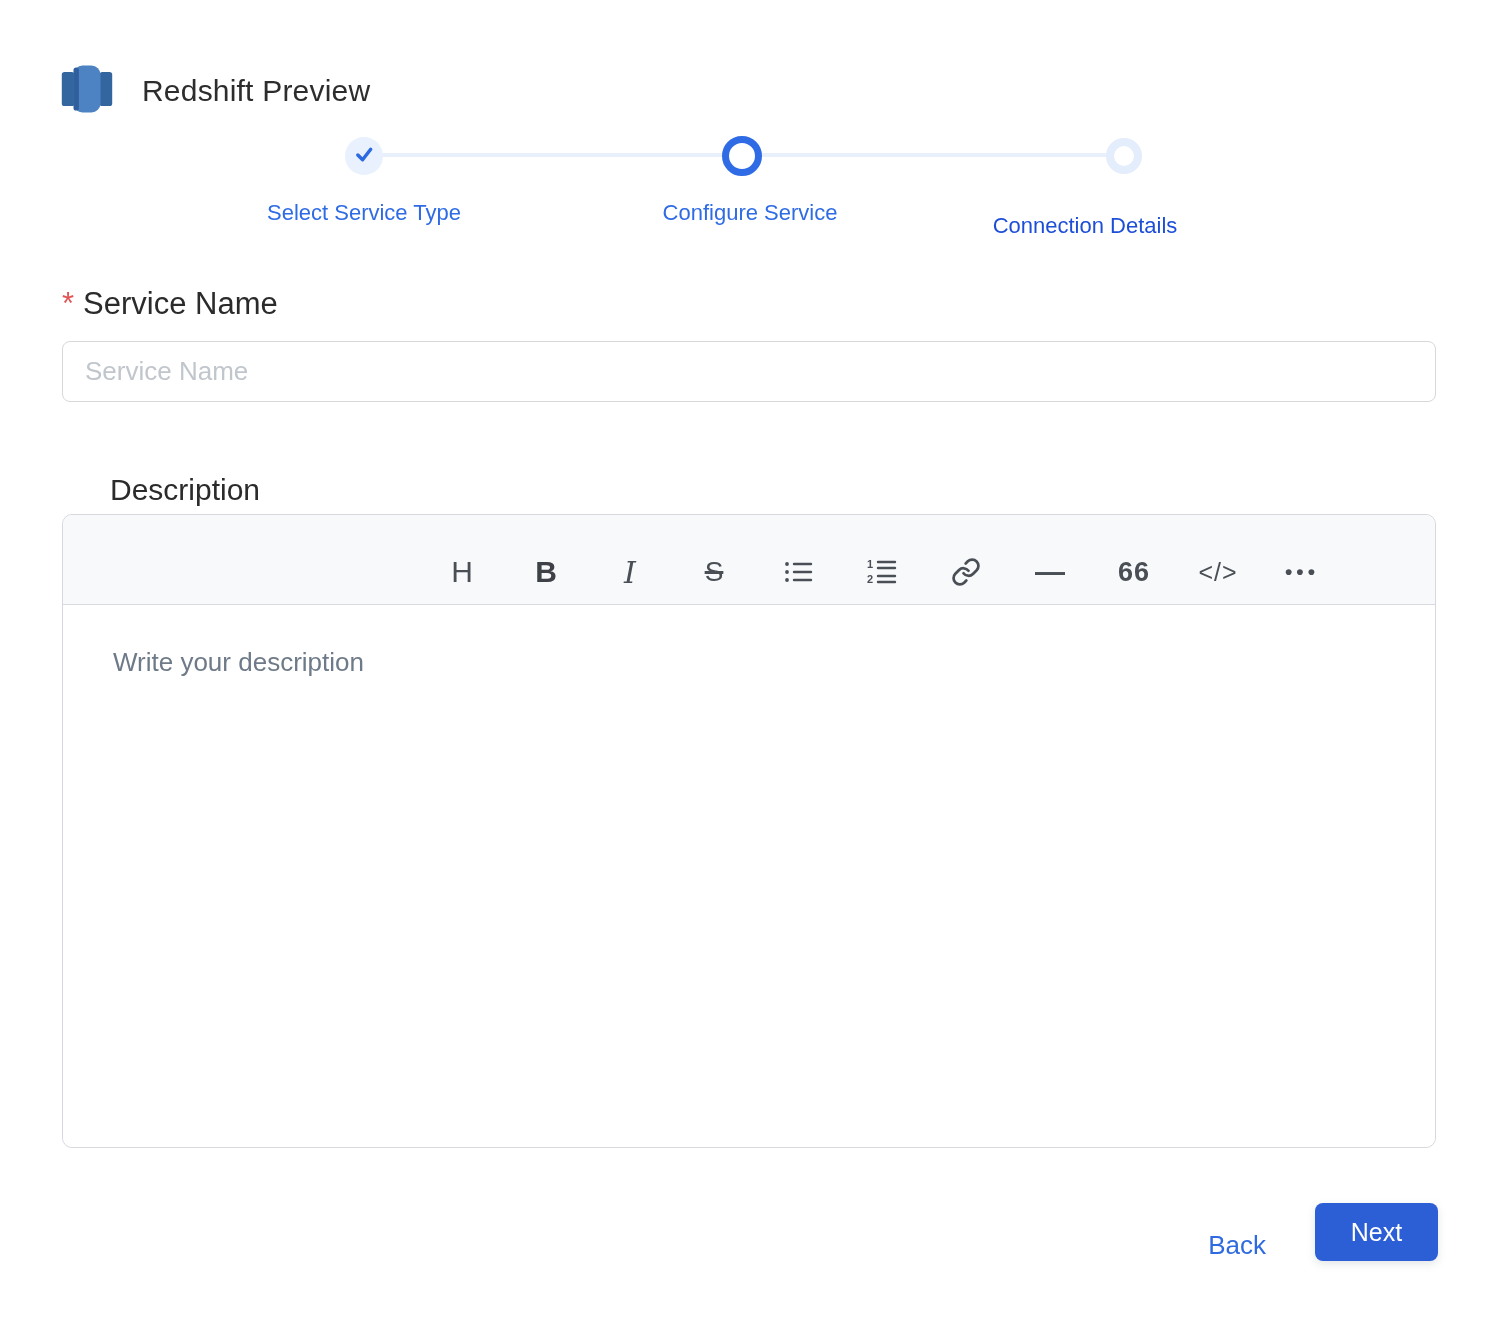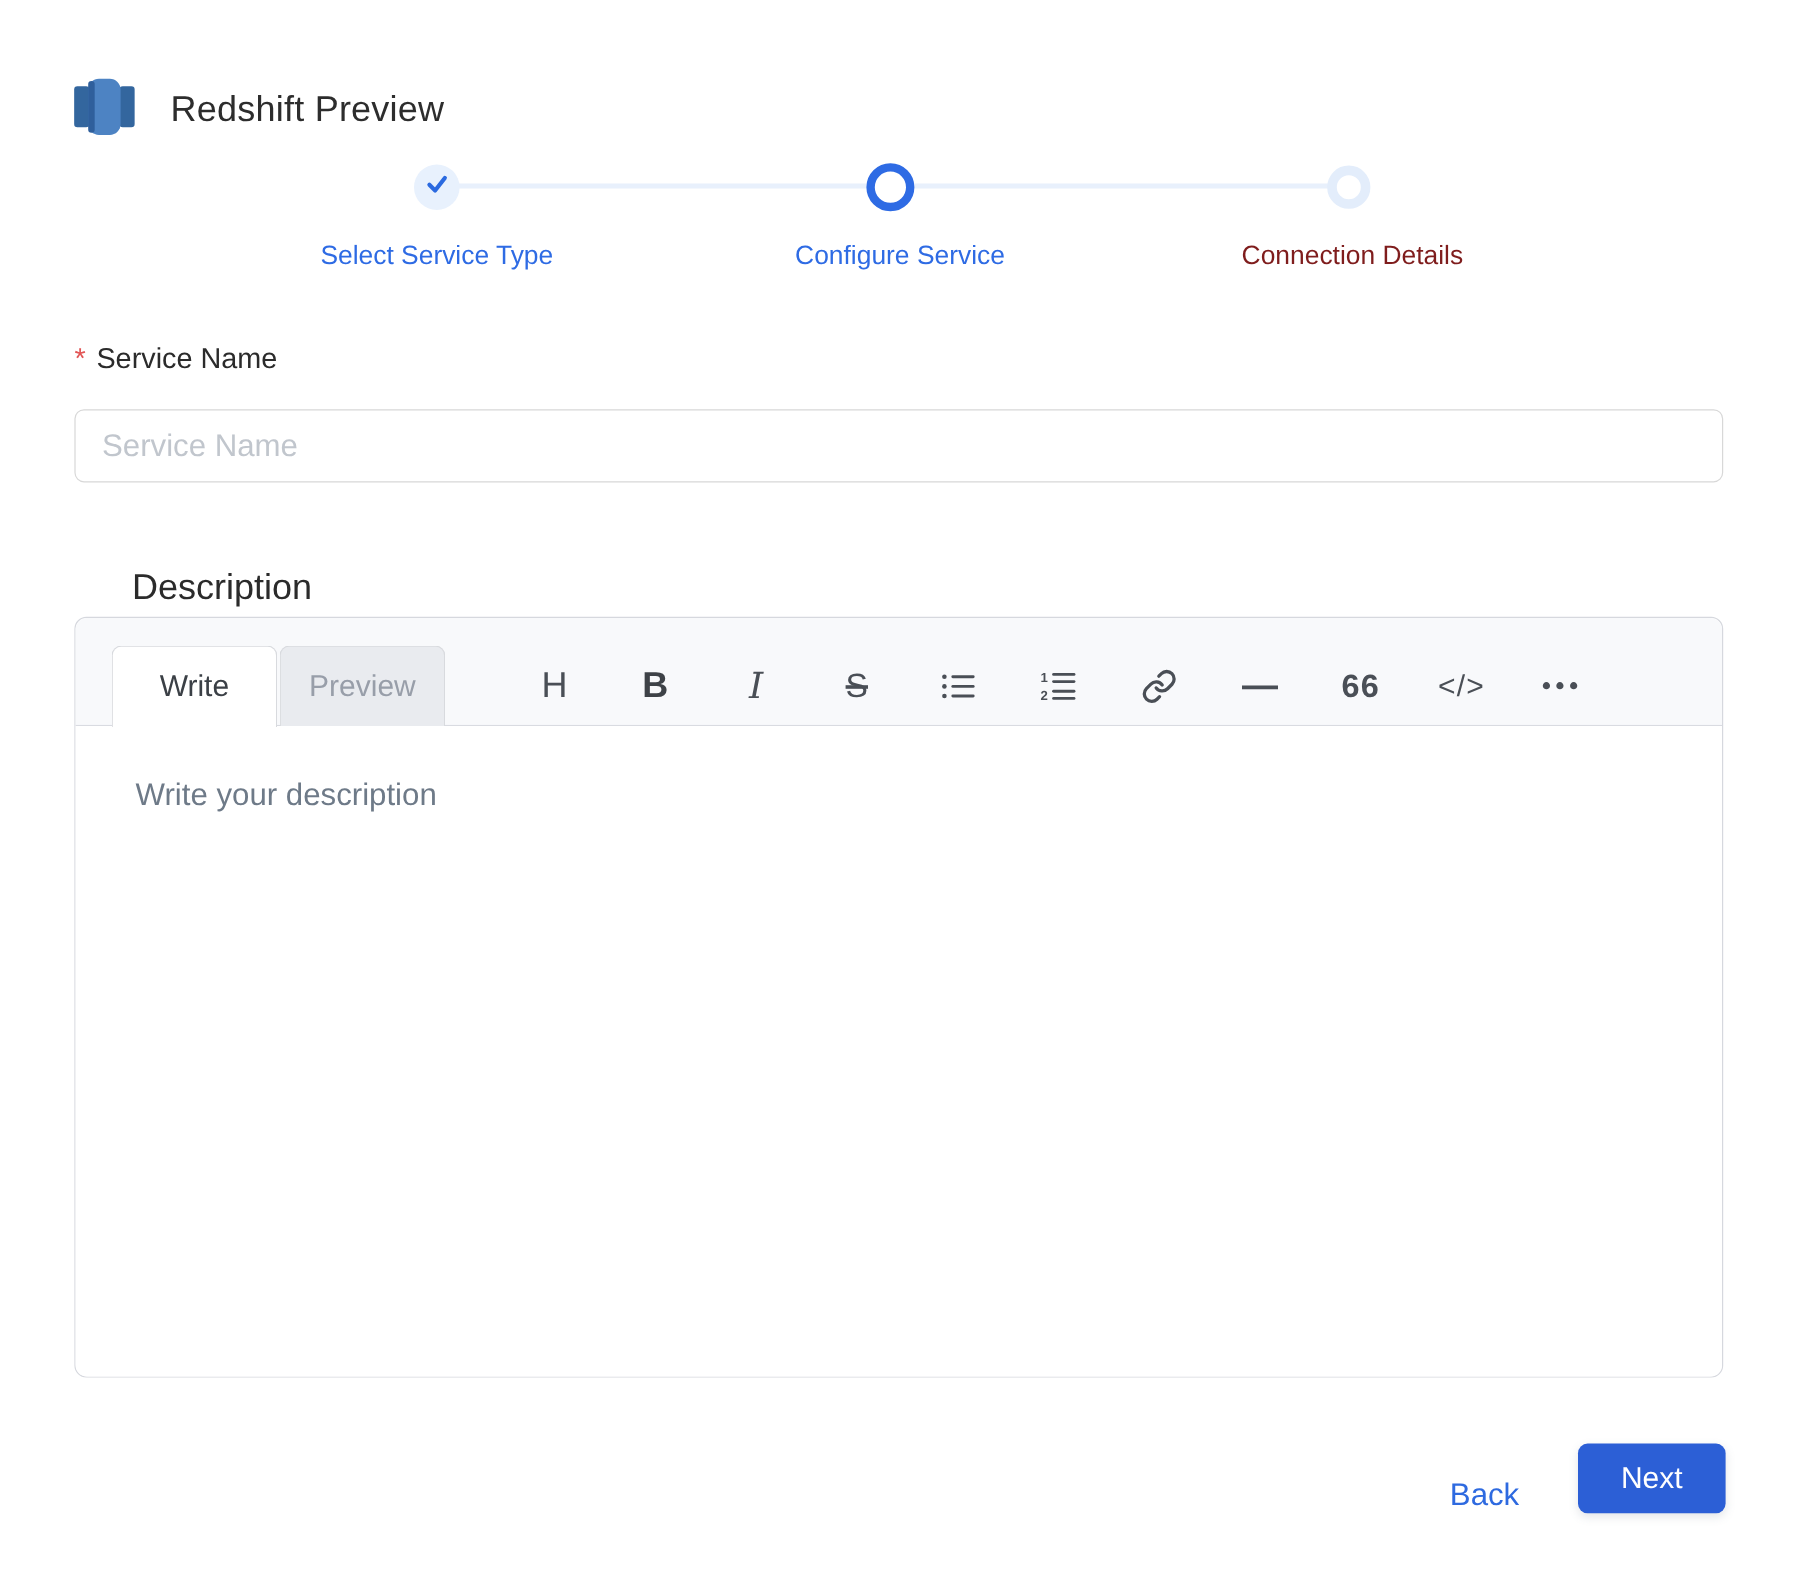--- a/index.html
+++ b/index.html
@@ -14,24 +14,24 @@
 
   
   .stepper-line { position:absolute; left:364px; top:153px; width:760px; height:4px; background:#e8f0fc; border-radius:2px; }
   .step-circle { position:absolute; border-radius:50%; z-index:2; }
   .step-circle.completed { left:345px; top:137px; width:38px; height:38px; background:#e8f1fd; display:flex; align-items:center; justify-content:center; }
   .step-circle.active { left:722px; top:136px; width:40px; height:40px; background:#ffffff; border:7px solid #2e6be4; }
   .step-circle.pending { left:1106px; top:138px; width:36px; height:36px; background:#ffffff; border:8px solid #e3edfb; }
   .step-label { position:absolute; top:200px; transform:translateX(-50%); font-size:22px; white-space:nowrap; }
   .step-label.l0 { left:364px; color:#2e6be4; }
   .step-label.l1 { left:750px; color:#2e6be4; }
-  .step-label.l2 { left:1127px; color:#7f1d1d; }
+  .step-label.l2 { left:1085px; color:#1d4ed8;margin-top:13px; }
 
   
-  .field-label { position:absolute; left:62px; font-size:24px; color:#2b2b2b; }
+  .field-label { position:absolute; left:62px; font-size:31px; color:#2b2b2b; }
   .label-service { top:286px; }
   .req { color:#e25555; margin-right:9px; }
   .service-input { position:absolute; left:62px; top:341px; width:1374px; height:61px;
       border:1px solid #d8d8d8; border-radius:8px; padding:0 22px; font-size:26px; color:#333;
       font-family:inherit; outline:none; background:#fff; }
   .service-input::placeholder { color:#c1c6cd; }
   .label-description { top:473px; font-size:30px;margin-left:48px; }
 
   
   .editor { position:absolute; left:62px; top:514px; width:1374px; height:634px;
@@ -102,24 +102,20 @@
 
   <div class="field-label label-service">
     <span class="req">*</span><span>Service Name</span>
   </div>
   <input class="service-input" type="text" placeholder="Service Name" style="">
 
   <div class="field-label label-description">Description</div>
 
   <div class="editor">
     <div class="editor-header">
-      <div class="tabs">
-        <div class="tab active">Write</div>
-        <div class="tab inactive">Preview</div>
-      </div>
       <div class="toolbar">
         <div class="tool t-heading">H</div>
         <div class="tool t-bold">B</div>
         <div class="tool t-italic">I</div>
         <div class="tool t-strike">S</div>
         <div class="tool">
           <svg width="30" height="28" viewBox="0 0 30 28" fill="none" stroke="#4a4f56" stroke-width="2.4" stroke-linecap="round">
             <circle cx="4" cy="6" r="1.9" fill="#4a4f56" stroke="none"></circle>
             <circle cx="4" cy="14" r="1.9" fill="#4a4f56" stroke="none"></circle>
             <circle cx="4" cy="22" r="1.9" fill="#4a4f56" stroke="none"></circle>

